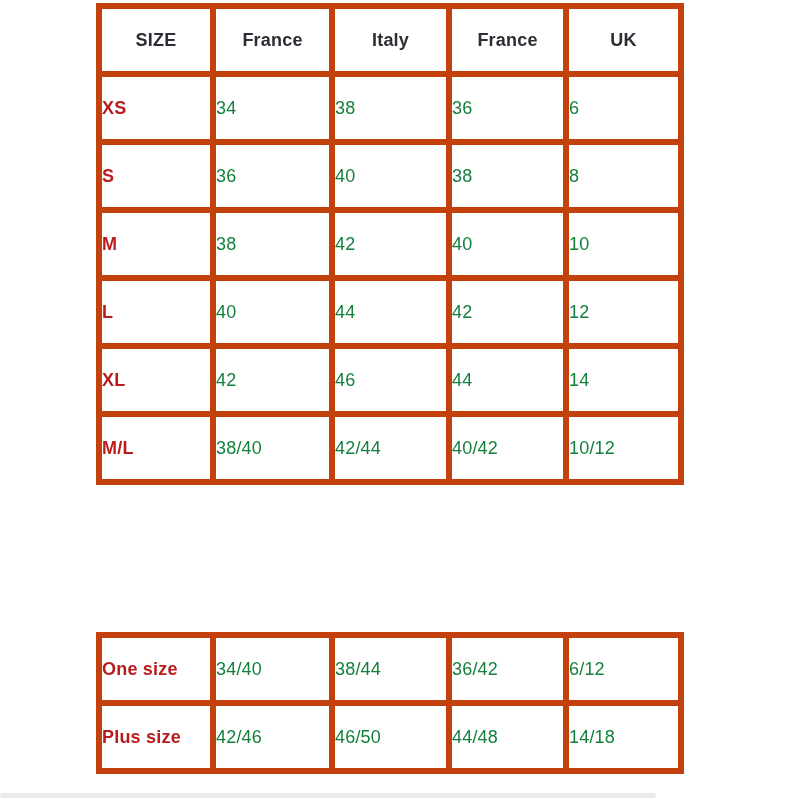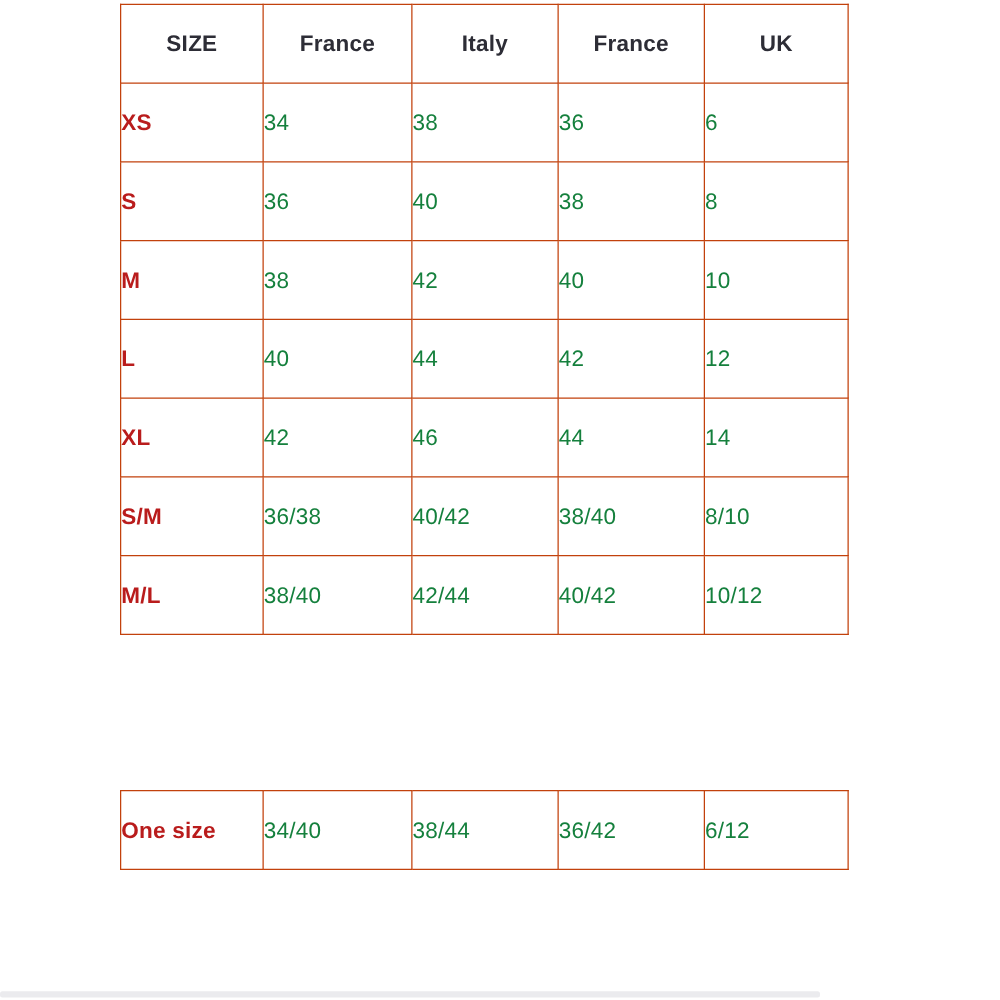--- a/index.html
+++ b/index.html
@@ -21,21 +21,21 @@
     position: absolute;
     left: 96px;
     border-collapse: collapse;
     table-layout: fixed;
     background: #ffffff;
   }
   #main-table { top: 3px; }
   #extra-table { top: 632px; }
   table.size-table th,
   table.size-table td {
-    border: 1px solid #c2410c;
+    border: 6px solid #c2410c;
     height: 62px;
     vertical-align: middle;
     padding: 0;
     font-size: 18px;
     letter-spacing: 0.2px;
     white-space: nowrap;
   }
   table.size-table th {
     font-weight: bold;
     color: #2d2d36;
@@ -115,27 +115,20 @@
           <td>12</td>
         </tr>
         <tr>
           <td class="row-label">XL</td>
           <td>42</td>
           <td>46</td>
           <td>44</td>
           <td>14</td>
         </tr>
         <tr>
-          <td class="row-label">S/M</td>
-          <td>36/38</td>
-          <td>40/42</td>
-          <td>38/40</td>
-          <td>8/10</td>
-        </tr>
-        <tr>
           <td class="row-label">M/L</td>
           <td>38/40</td>
           <td>42/44</td>
           <td>40/42</td>
           <td>10/12</td>
         </tr>
       </tbody>
   </table>
 
   <table class="size-table" id="extra-table">
@@ -147,18 +140,25 @@
         <col class="col-4">
     </colgroup>
     <tbody>
         <tr>
           <td class="row-label">One size</td>
           <td>34/40</td>
           <td>38/44</td>
           <td>36/42</td>
           <td>6/12</td>
         </tr>
+        <tr>
+          <td class="row-label">Plus size</td>
+          <td>42/46</td>
+          <td>46/50</td>
+          <td>44/48</td>
+          <td>14/18</td>
+        </tr>
       </tbody>
   </table>
 
   <div class="hscrollbar"></div>
 
 </div>
 
 </body></html>

